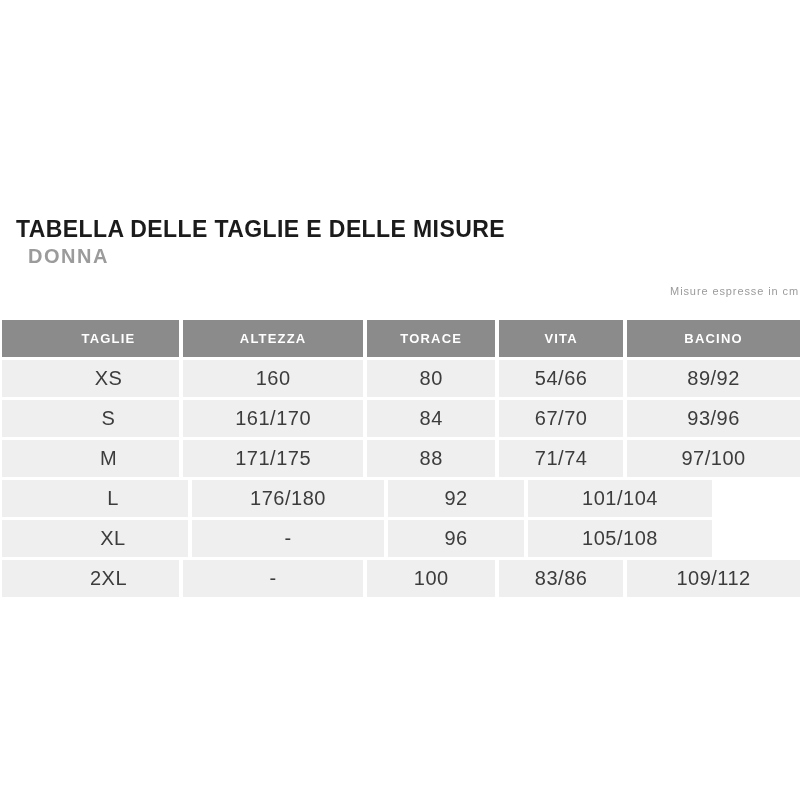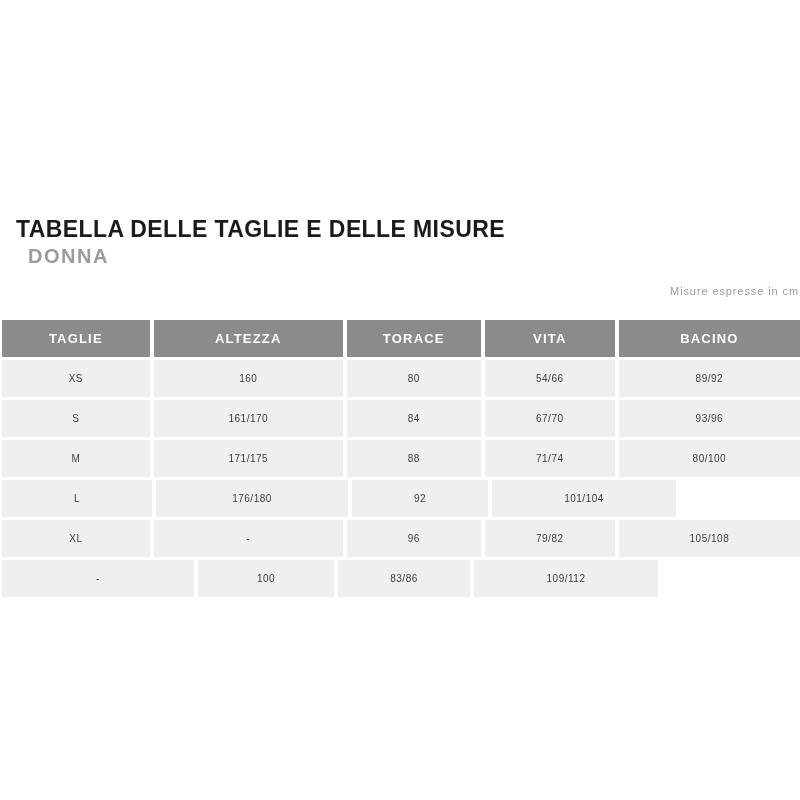--- a/index.html
+++ b/index.html
@@ -49,32 +49,32 @@
     left:2px;top:320px;
     width:798px;
     display:flex;
     flex-direction:column;
     gap:3px;
   }
   .trow{display:flex;gap:4px;height:37px;}
   .cell{
     display:flex;align-items:center;justify-content:center;
     background:var(--row-bg);
-    font-size:10px;
+    font-size:20px;
     letter-spacing:0.5px;
     color:var(--cell-text);
   }
   .trow.header .cell{
     background:var(--header-bg);
     color:var(--header-text);
     font-weight:700;
     font-size:13px;
     letter-spacing:1.2px;
   }
-  .c0{width:150px;}
+  .c0{width:150px;padding-left:36px;}
   .c1{width:192px;}
   .c2{width:136px;}
   .c3{width:132px;}
   .c4{width:184px;}
 </style>
 </head>
 <body>
 
 <div class="sheet">
 
@@ -109,39 +109,39 @@
       <div class="cell c2">84</div>
       <div class="cell c3">67/70</div>
       <div class="cell c4">93/96</div>
     </div>
 
     <div class="trow">
       <div class="cell c0">M</div>
       <div class="cell c1">171/175</div>
       <div class="cell c2">88</div>
       <div class="cell c3">71/74</div>
-      <div class="cell c4">80/100</div>
+      <div class="cell c4">97/100</div>
     </div>
 
     <div class="trow">
       <div class="cell c0">L</div>
       <div class="cell c1">176/180</div>
       <div class="cell c2">92</div>
       <div class="cell c4">101/104</div>
     </div>
 
     <div class="trow">
       <div class="cell c0">XL</div>
       <div class="cell c1">-</div>
       <div class="cell c2">96</div>
-      <div class="cell c3">79/82</div>
       <div class="cell c4">105/108</div>
     </div>
 
     <div class="trow">
+      <div class="cell c0">2XL</div>
       <div class="cell c1">-</div>
       <div class="cell c2">100</div>
       <div class="cell c3">83/86</div>
       <div class="cell c4">109/112</div>
     </div>
 
   </div>
 </div>
 
 </body></html>

